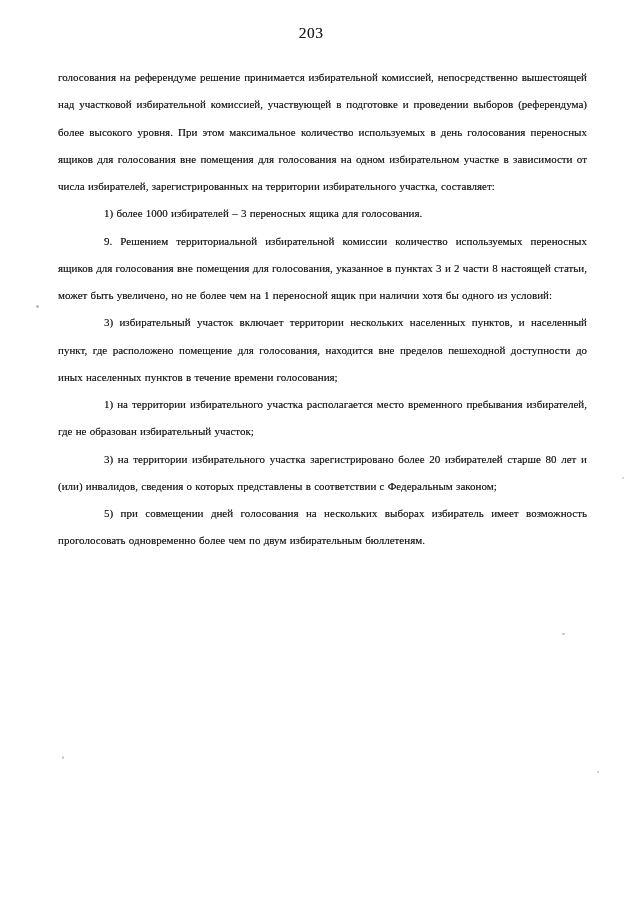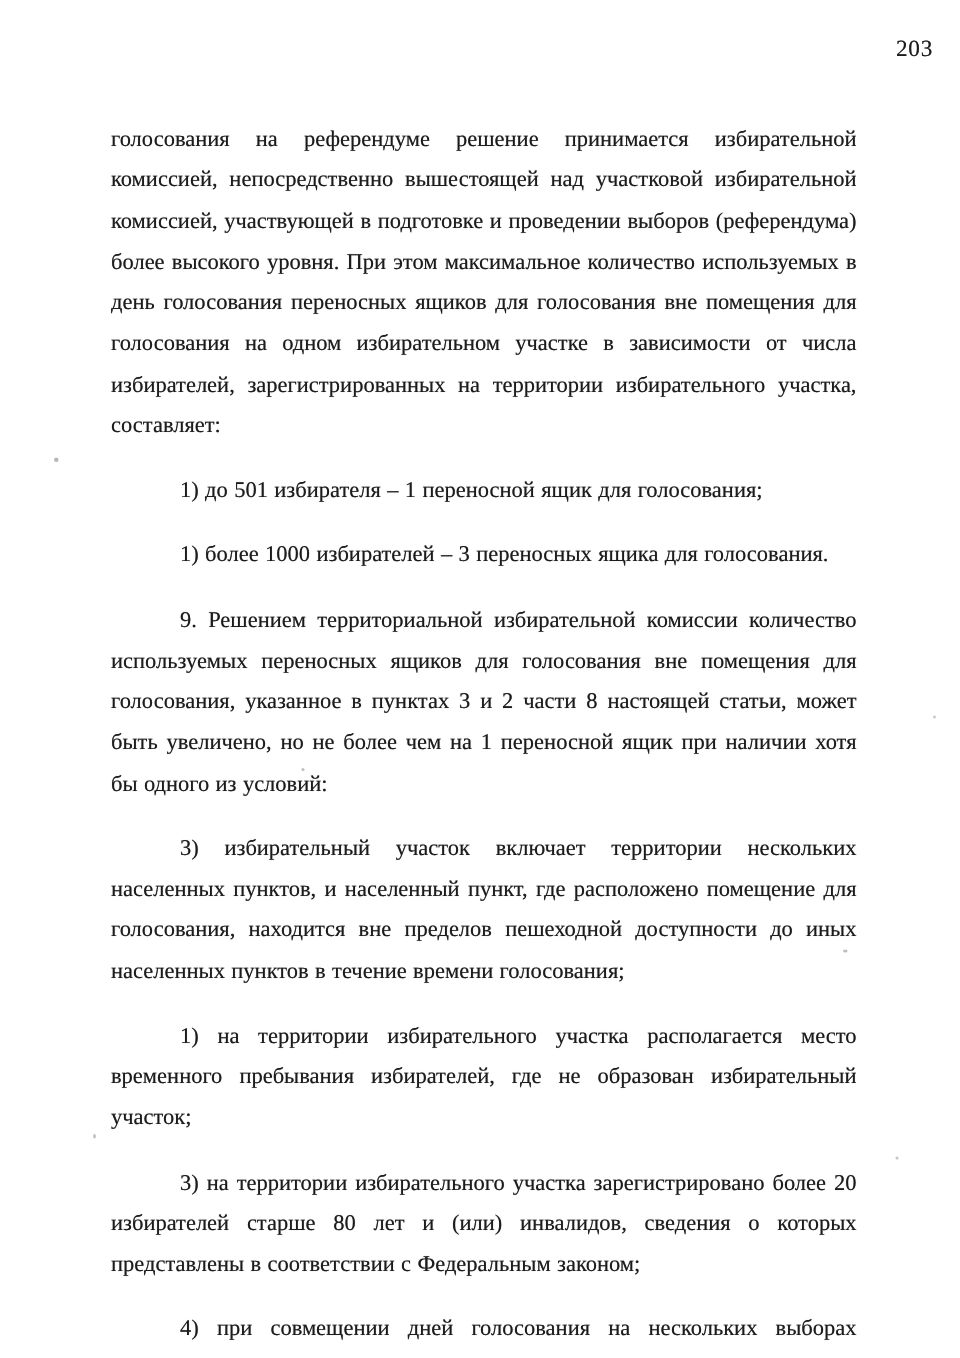--- a/index.html
+++ b/index.html
@@ -14,35 +14,35 @@
     background: #ffffff;
     overflow: hidden;
     font-family: "Liberation Serif", "DejaVu Serif", serif;
     color: #1c1c1c;
   }
   .page-number {
     position: absolute;
     top: 24px;
     left: 0;
     width: 622px; 
-    text-align: right;
+    text-align: center;
     font-size: 15.5px;
     letter-spacing: 0.5px;
     color: #1c1c1c;
     text-shadow: 0 0 0.4px rgba(10,10,10,0.55);
   }
   .doc-body {
     position: absolute;
     top: 64px;
     left: 58px;
     width: 529px;
   }
   .para {
-    margin: 16px;
-    font-size: 15px;
+    margin: 0;
+    font-size: 11px;
     line-height: 27.25px;
     text-align: justify;
     text-justify: inter-word;
     text-indent: 46px;
     word-spacing: 0.5px;
     text-shadow: 0 0 0.45px rgba(10,10,10,0.6);
   }
   .para.no-indent {
     text-indent: 0;
   }
@@ -62,27 +62,26 @@
 </style>
 </head>
 <body>
 
 <div class="page">
 
   <div class="page-number">203</div>
 
   <div class="doc-body">
     <p class="para no-indent">голосования на референдуме решение принимается избирательной комиссией, непосредственно вышестоящей над участковой избирательной комиссией, участвующей в подготовке и проведении выборов (референдума) более высокого уровня. При этом максимальное количество используемых в день голосования переносных ящиков для голосования вне помещения для голосования на одном избирательном участке в зависимости от числа избирателей, зарегистрированных на территории избирательного участка, составляет:</p>
-    <p class="para">1) до 501 избирателя – 1 переносной ящик для голосования;</p>
     <p class="para">1) более 1000 избирателей – 3 переносных ящика для голосования.</p>
     <p class="para">9. Решением территориальной избирательной комиссии количество используемых переносных ящиков для голосования вне помещения для голосования, указанное в пунктах 3 и 2 части 8 настоящей статьи, может быть увеличено, но не более чем на 1 переносной ящик при наличии хотя бы одного из условий:</p>
     <p class="para">3) избирательный участок включает территории нескольких населенных пунктов, и населенный пункт, где расположено помещение для голосования, находится вне пределов пешеходной доступности до иных населенных пунктов в течение времени голосования;</p>
     <p class="para">1) на территории избирательного участка располагается место временного пребывания избирателей, где не образован избирательный участок;</p>
     <p class="para">3) на территории избирательного участка зарегистрировано более 20 избирателей старше 80 лет и (или) инвалидов, сведения о которых представлены в соответствии с Федеральным законом;</p>
-    <p class="para">4) при совмещении дней голосования на нескольких выборах избиратель имеет возможность проголосовать одновременно более чем по двум избирательным бюллетеням.</p>
+    <p class="para">5) при совмещении дней голосования на нескольких выборах избиратель имеет возможность проголосовать одновременно более чем по двум избирательным бюллетеням.</p>
   </div>
 
   <span class="speck s1"></span>
   <span class="speck s2"></span>
   <span class="speck s3"></span>
   <span class="speck s4"></span>
   <span class="speck s5"></span>
   <span class="speck s6"></span>
 
 </div>

